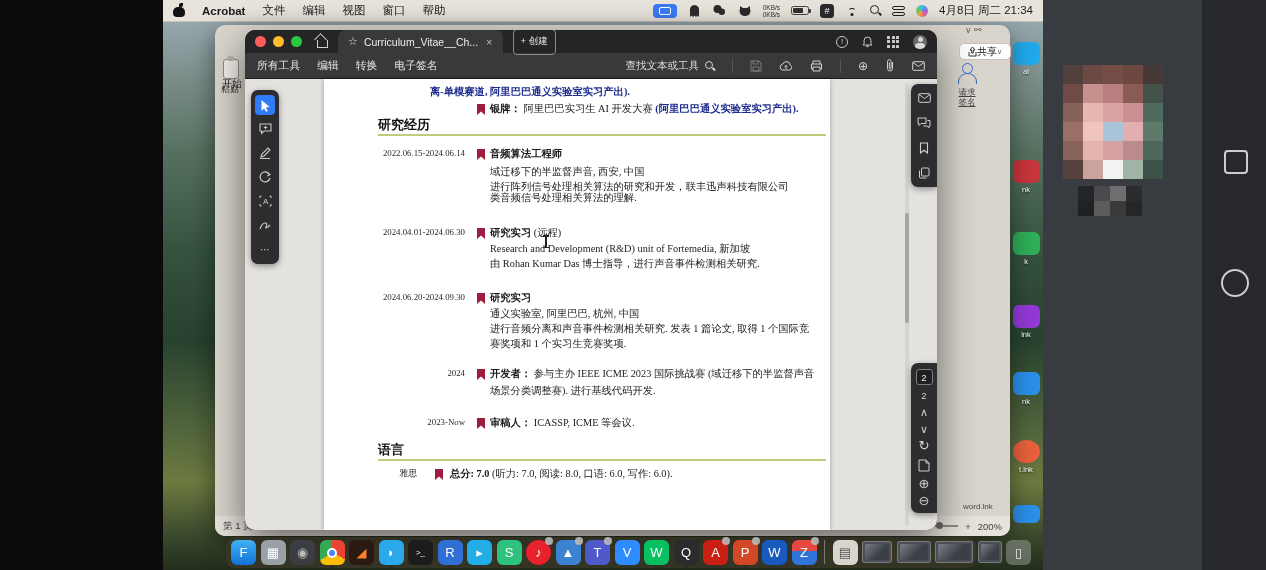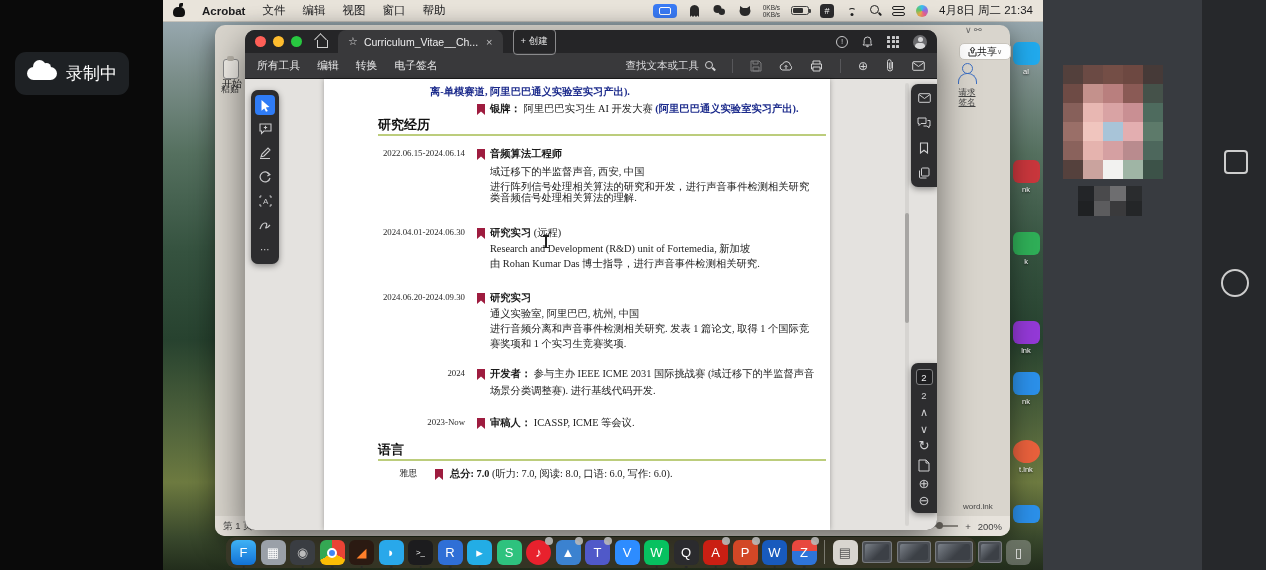--- a/index.html
+++ b/index.html
@@ -158,42 +158,36 @@
   .mosaic i{display:block;}
   .navbtn{position:absolute;border:2px solid #cdcdcd;}
 
   svg{display:block;}
 </style>
 </head>
 <body>
 
 <div class="stage">
 
-  <div class="abs leftbar">
-    <div class="abs recpill">
-      <span class="cloud"></span>
-      <span>录制中</span>
-    </div>
-  </div>
 
   <div class="abs wall"></div>
 
   <div class="abs dwrap" style="top:42px">
     <div class="dicon" style="background:#21a9ec"></div>
     <div class="dlabel">al</div>
   </div>
   <div class="abs dwrap" style="top:160px">
     <div class="dicon" style="background:#c8363c"></div>
     <div class="dlabel">nk</div>
   </div>
   <div class="abs dwrap" style="top:232px">
     <div class="dicon" style="background:#2fae57"></div>
     <div class="dlabel">k</div>
   </div>
-  <div class="abs dwrap" style="top:321px">
+  <div class="abs dwrap" style="top:305px">
     <div class="dicon" style="background:#9339d6"></div>
     <div class="dlabel">lnk</div>
   </div>
   <div class="abs dwrap" style="top:372px">
     <div class="dicon" style="background:#2b8fe8"></div>
     <div class="dlabel">nk</div>
   </div>
   <div class="abs dwrap" style="top:440px">
     <div class="dicon" style="background:#e8603c;border-radius:50%"></div>
     <div class="dlabel">t.lnk</div>
@@ -365,21 +359,21 @@
         </div>
 
         <div class="headingrow" style="top:37px">研究经历</div>
         <div class="headline" style="top:55px"></div>
 
         <div>
           <span class="cvdate" style="top:69px">2022.06.15-2024.06.14</span>
           <span class="cvmark" style="left:153px;top:70px"></span>
           <div class="pr cvbody" style="top:68px"><b>音频算法工程师</b><span></span></div>
           <div class="pr cvbody" style="top:86px">域迁移下的半监督声音, 西安, 中国</div>
-          <div class="pr cvbody" style="top:101px">进行阵列信号处理相关算法的研究和开发，进行声音事件检测相关研究</div>
+          <div class="pr cvbody" style="top:101px">进行阵列信号处理相关算法的研究和开发，联丰迅声科技有限公司</div>
           <div class="pr cvbody" style="top:112px">类音频信号处理相关算法的理解.</div>
         </div>
 
         <div>
           <span class="cvdate" style="top:148px">2024.04.01-2024.06.30</span>
           <span class="cvmark" style="left:153px;top:149px"></span>
           <div class="pr cvbody" style="top:147px"><b>研究实习</b><span> (远程)</span></div>
           <div class="pr cvbody" style="top:163px">Research and Development (R&amp;D) unit of Fortemedia, 新加坡</div>
           <div class="pr cvbody" style="top:178px">由 Rohan Kumar Das 博士指导，进行声音事件检测相关研究.</div>
         </div>
@@ -390,21 +384,21 @@
           <span class="cvmark" style="left:153px;top:214px"></span>
           <div class="pr cvbody" style="top:212px"><b>研究实习</b><span></span></div>
           <div class="pr cvbody" style="top:228px">通义实验室, 阿里巴巴, 杭州, 中国</div>
           <div class="pr cvbody" style="top:243px">进行音频分离和声音事件检测相关研究. 发表 1 篇论文, 取得 1 个国际竞</div>
           <div class="pr cvbody" style="top:258px">赛奖项和 1 个实习生竞赛奖项.</div>
         </div>
 
         <div>
           <span class="cvdate" style="top:289px">2024</span>
           <span class="cvmark" style="left:153px;top:290px"></span>
-          <div class="pr cvbody" style="top:288px"><b>开发者：</b><span> 参与主办 IEEE ICME 2031 国际挑战赛 (域迁移下的半监督声音</span></div>
+          <div class="pr cvbody" style="top:288px"><b>开发者：</b><span> 参与主办 IEEE ICME 2023 国际挑战赛 (域迁移下的半监督声音</span></div>
           <div class="pr cvbody" style="top:305px">场景分类调整赛). 进行基线代码开发.</div>
         </div>
 
         <div>
           <span class="cvdate" style="top:338px">2023-Now</span>
           <span class="cvmark" style="left:153px;top:339px"></span>
           <div class="pr cvbody" style="top:337px"><b>审稿人：</b><span> ICASSP, ICME 等会议.</span></div>
         </div>
 
         <div class="headingrow" style="top:362px">语言</div>

